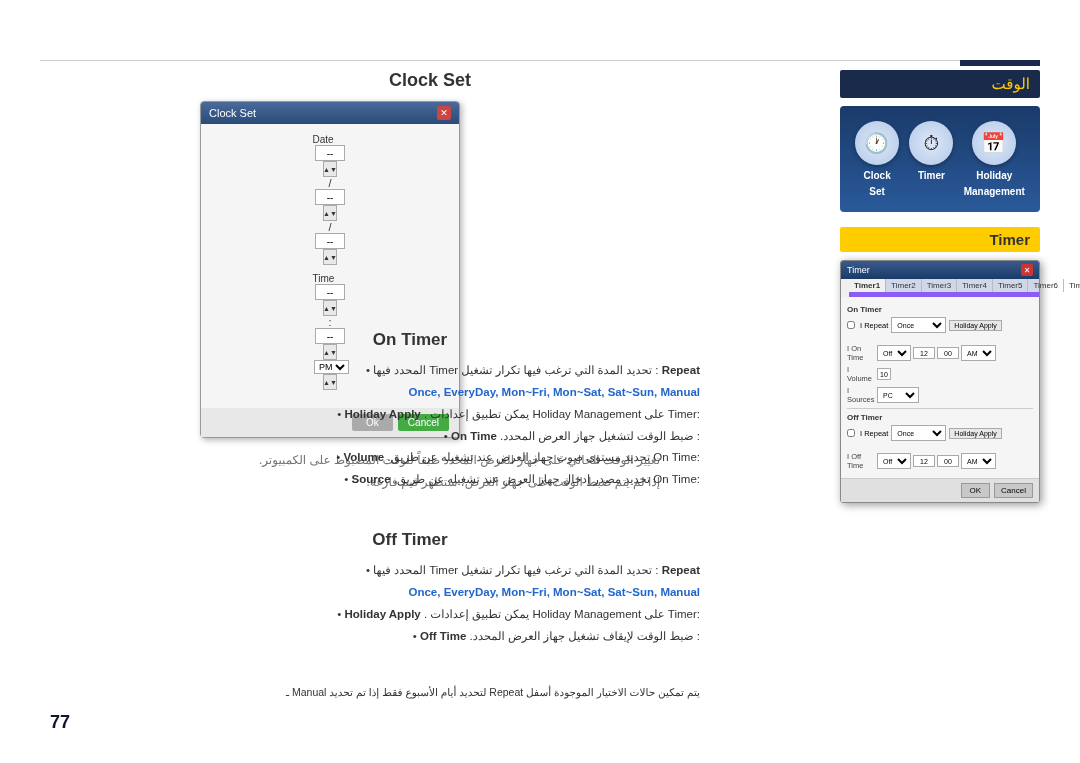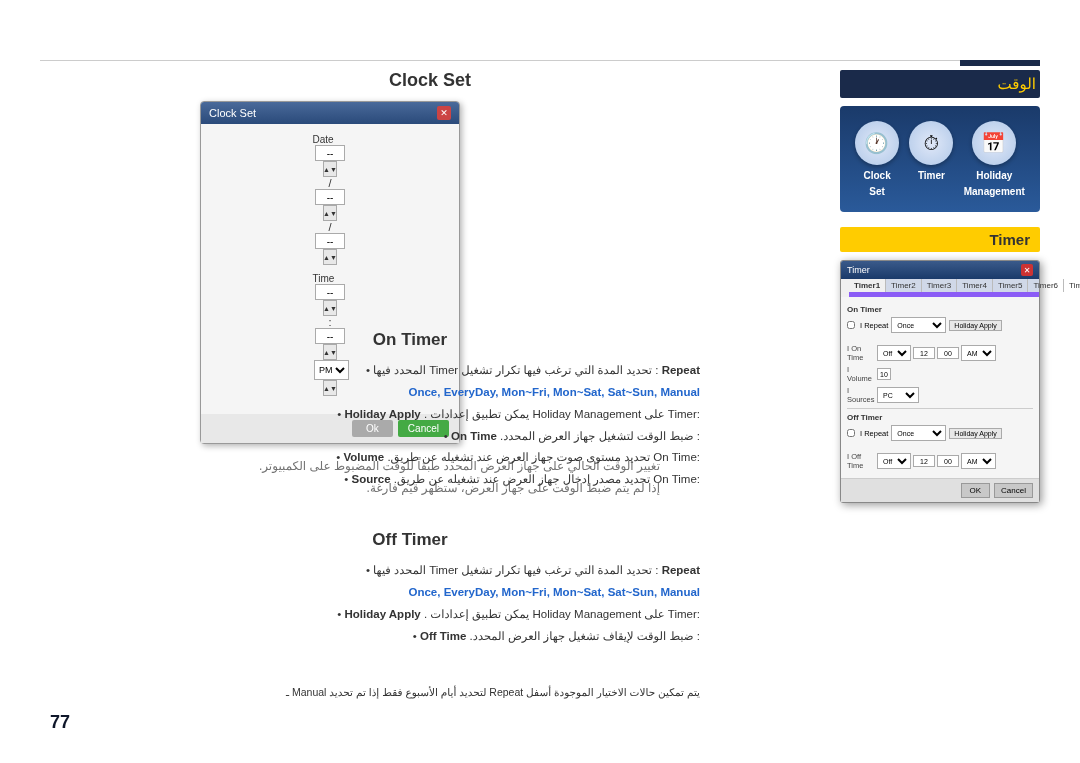--- a/index.html
+++ b/index.html
@@ -135,21 +135,21 @@
       display: inline-flex;
       flex-direction: column;
       align-items: center;
       justify-content: center;
       font-size: 7px;
       cursor: pointer;
     }
 
     .ampm-select {
       width: 35px;
-      height: 20px;
+      height: 14px;
       border: 1px solid #aaa;
       background: white;
       font-size: 9px;
       margin-left: 3px;
     }
 
     .clock-dialog-buttons {
       display: flex;
       justify-content: flex-end;
       gap: 5px;
@@ -259,21 +259,21 @@
       top: 70px;
       right: 40px;
       width: 200px;
     }
 
     
     .arabic-title-right {
       background: #1a2a4a;
       color: #ffcc00;
       text-align: right;
-      padding: 5px 4px;
+      padding: 5px 10px;
       font-size: 15px;
       direction: rtl;
       margin-bottom: 8px;
       border-radius: 2px;
     }
 
     
     .icons-panel {
       background: linear-gradient(to bottom, #1a3a6a, #2a5a9a);
       padding: 15px 10px;

